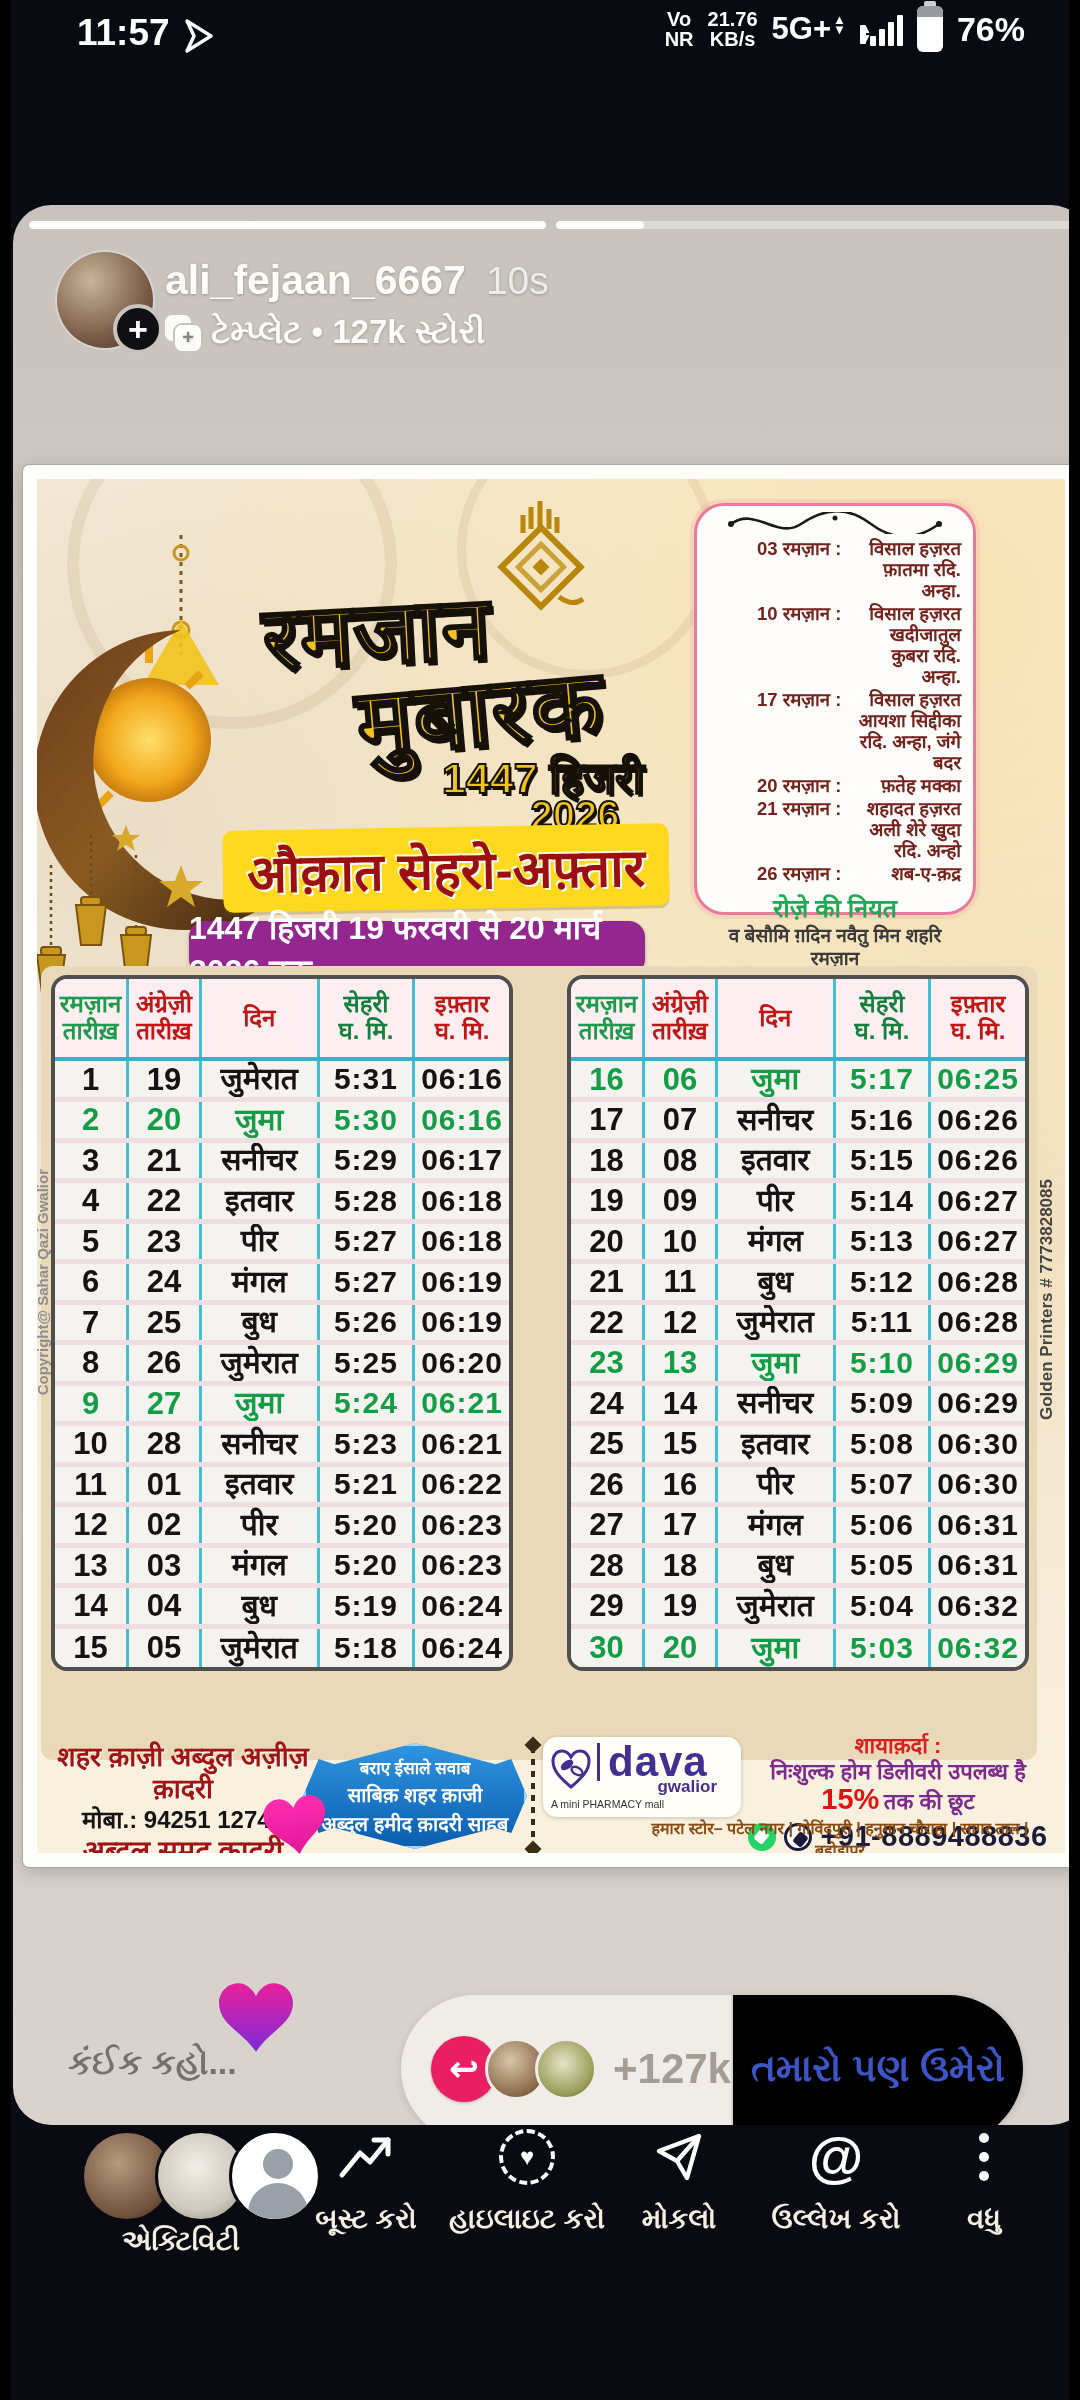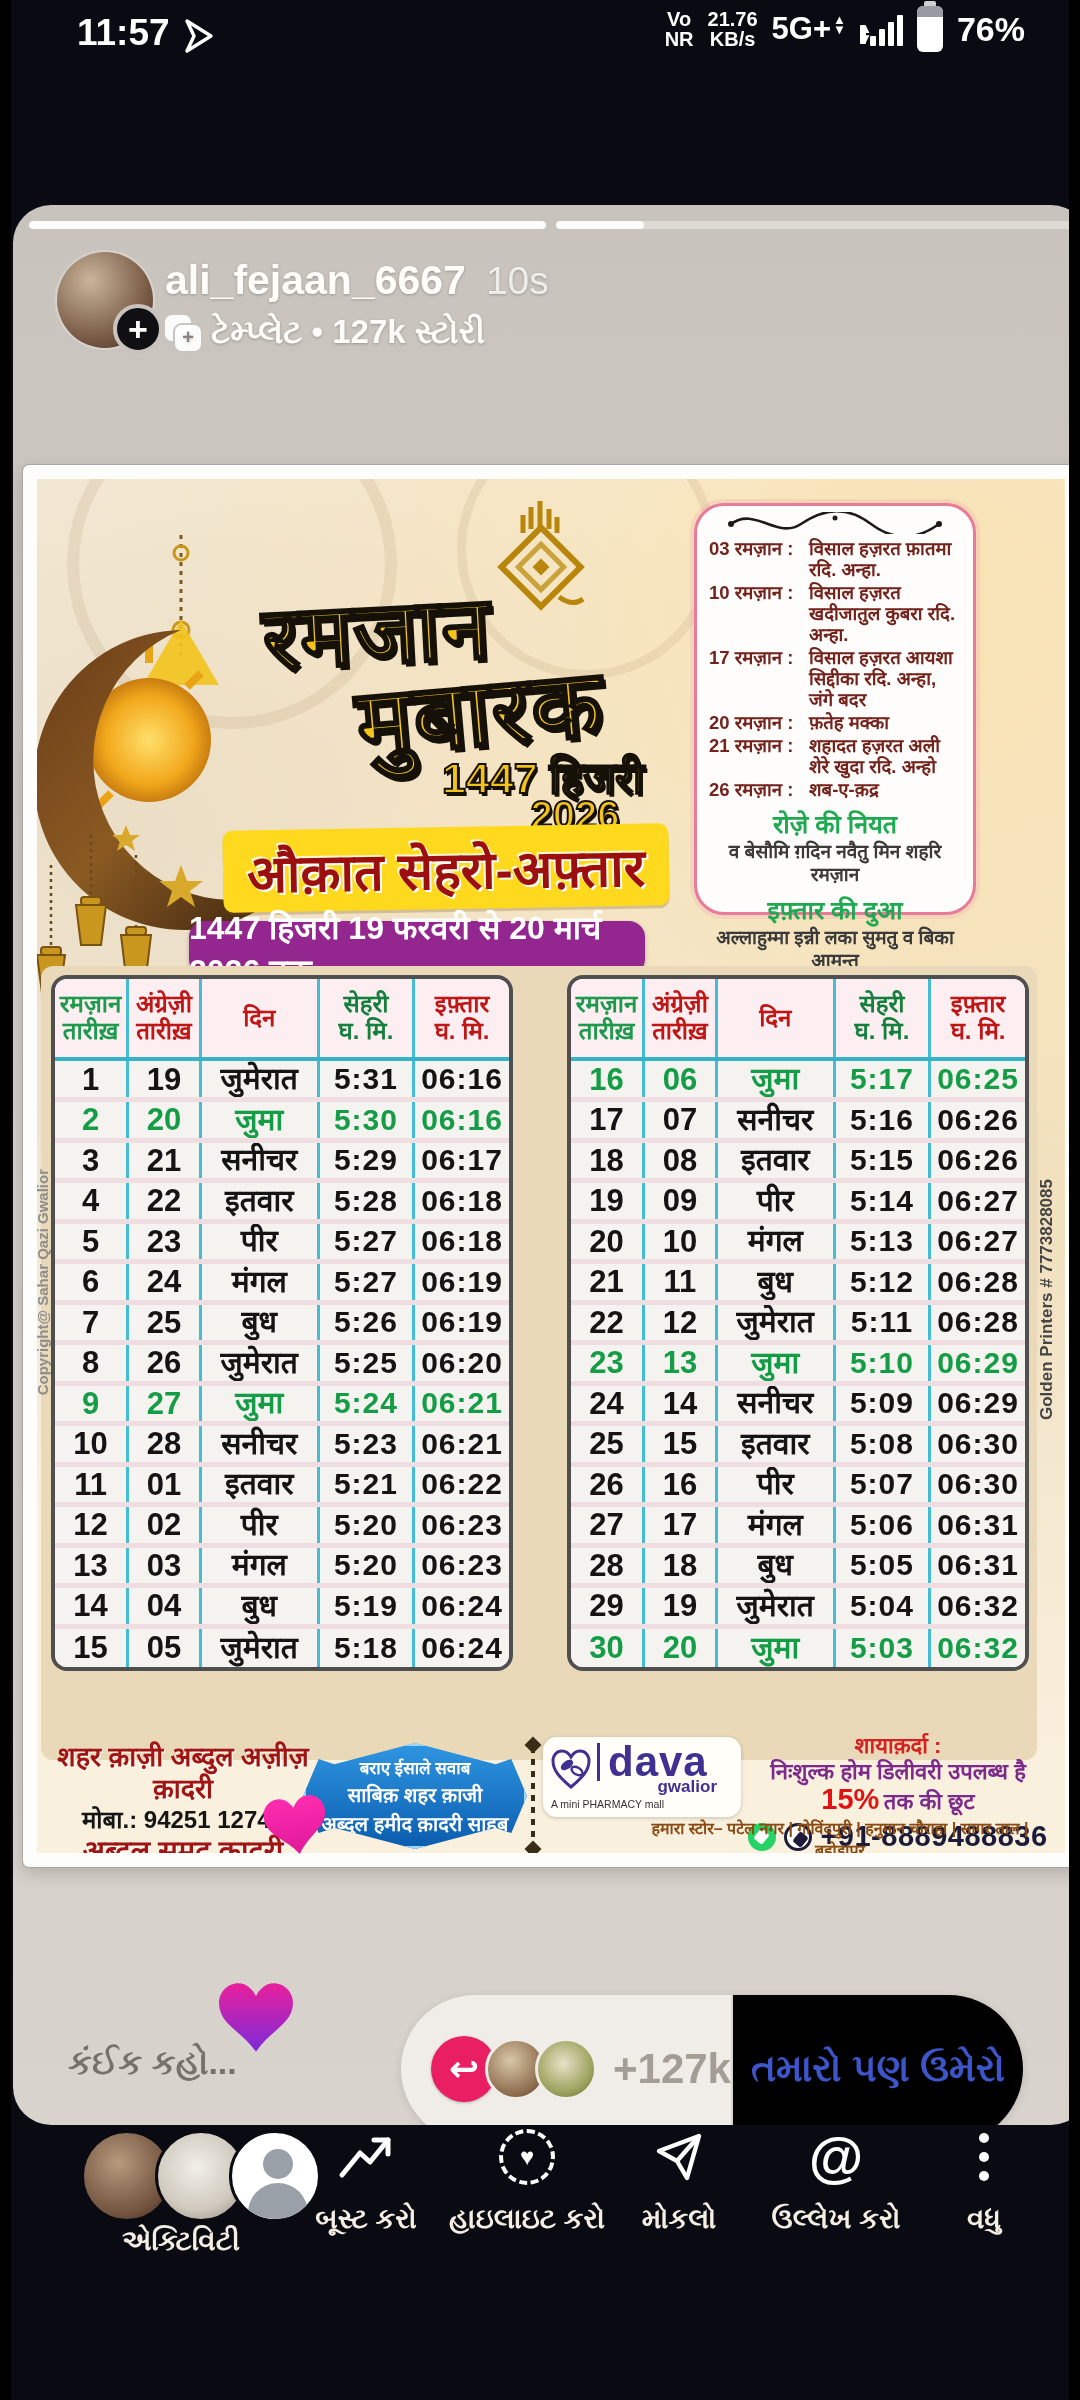--- a/index.html
+++ b/index.html
@@ -64,22 +64,22 @@
   .strip{position:absolute;left:186px;top:348px;width:446px;height:82px;background:#ffd91e;border-radius:10px;
     display:flex;align-items:center;justify-content:center;transform:rotate(-1deg);box-shadow:0 3px 0 rgba(120,80,0,.25);}
   .strip span{font-size:52px;font-weight:bold;color:#9c0f0f;text-shadow:2px 2px 0 #fff,-2px -2px 0 #fff7d0;}
   .banner{position:absolute;left:152px;top:442px;width:456px;height:54px;background:#93278f;border-radius:16px;
     display:flex;align-items:center;justify-content:center;color:#fff;font-size:32px;font-weight:bold;box-shadow:0 2px 4px rgba(0,0,0,.25);}
 
   .events-box{position:absolute;left:657px;top:24px;width:282px;height:412px;background:#fffdfb;border:3px solid #e87b9a;border-radius:30px;
     padding:6px 12px 4px 12px;box-shadow:0 0 0 4px rgba(232,123,154,.15);}
   .flourish{display:block;margin:0 auto;}
   .ev{display:flex;gap:6px;font-size:18.5px;line-height:21px;color:#73221c;font-weight:bold;margin-bottom:2px;}
-  .ev-d{flex:0 0 94px;white-space:nowrap;}
-  .ev-t{flex:1;}
+  .ev-d{flex:0 0 94px;white-space:nowrap;margin-left:48px;}
+  .ev-t{flex:1;text-align:right;}
   .grn-head{text-align:center;color:#1faa52;font-weight:bold;font-size:25px;margin-top:6px;}
   .box-line{text-align:center;color:#3a3a3a;font-weight:bold;font-size:19px;line-height:23px;}
 
   
   .moon-svg{position:absolute;left:-6px;top:56px;}
   .emblem-svg{position:absolute;left:456px;top:22px;}
 
   
   .tables-bg{position:absolute;left:4px;top:487px;width:996px;height:794px;background:#ead9b8;border-radius:12px;}
   .cal-wrap{position:absolute;top:496px;width:462px;border:4px solid #4f4f4f;border-radius:16px;overflow:hidden;background:#fceef1;}

